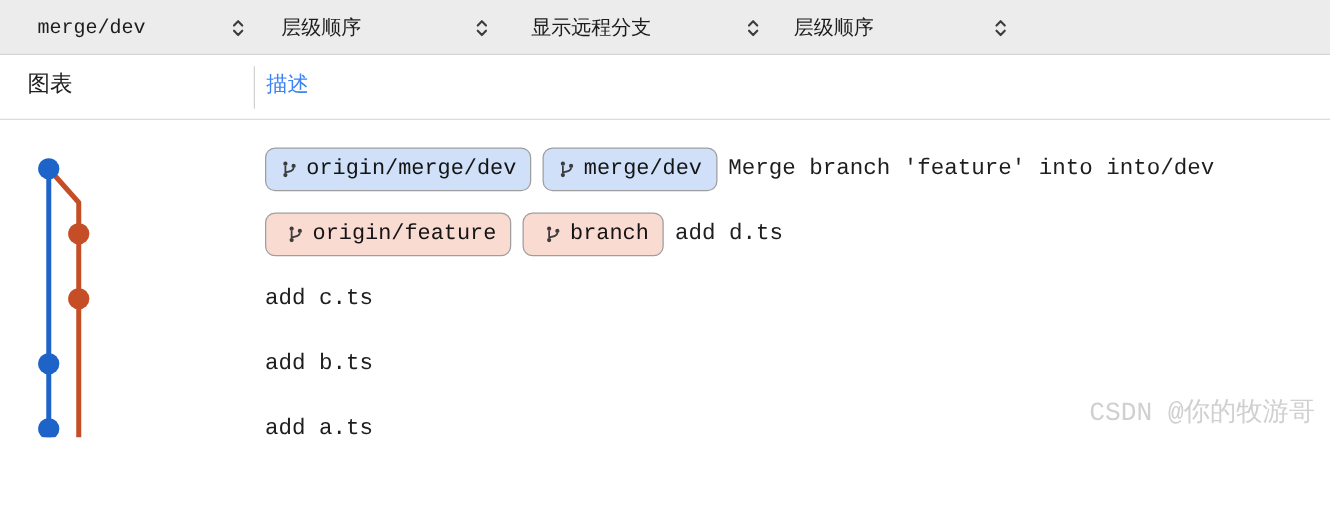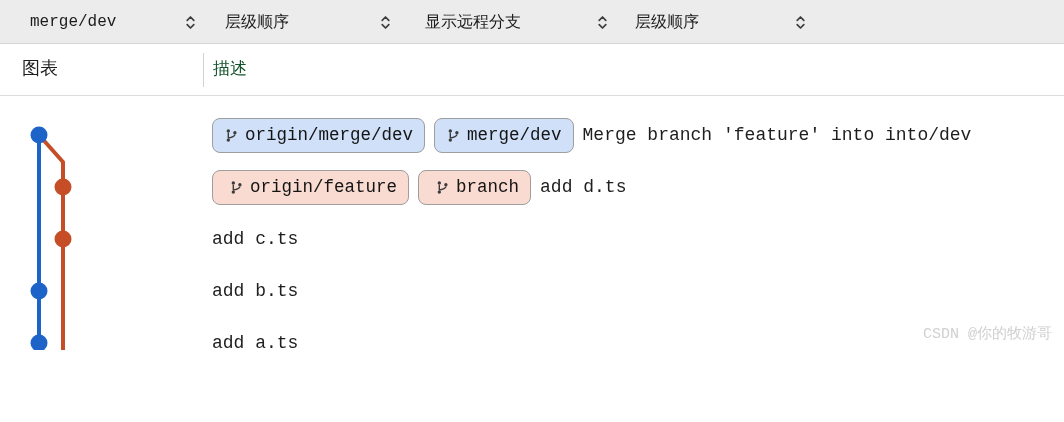--- a/index.html
+++ b/index.html
@@ -12,21 +12,21 @@
   .dd{position:absolute;top:0;height:44px;display:flex;align-items:center;
       justify-content:space-between;cursor:default;}
   .dd-label{font-size:16px;color:#1c1c1c;white-space:nowrap;}
   .chev{flex:0 0 auto;}
 
   
   .head{position:absolute;left:0;top:44px;width:1064px;height:52px;background:#fff;
         border-bottom:1px solid #dcdcdc;box-sizing:border-box;}
   .col-graph{position:absolute;left:22px;top:0;line-height:51px;font-size:18px;color:#1e1e1e;}
   .col-divider{position:absolute;left:203px;top:9px;width:1px;height:34px;background:#d2d2d2;}
-  .col-desc{position:absolute;left:213px;top:0;line-height:51px;font-size:17px;color:#14532d;}
+  .col-desc{position:absolute;left:213px;top:0;line-height:51px;font-size:17px;color:#3b82f6;}
 
   
   .graph{position:absolute;left:0;top:96px;}
   .edge-blue{stroke:var(--branch-blue);stroke-width:4;fill:none;}
   .edge-red{stroke:var(--branch-red);stroke-width:4;fill:none;stroke-linejoin:round;}
   .dot-blue{fill:var(--branch-blue);}
   .dot-red{fill:var(--branch-red);}
 
   
   .row{position:absolute;left:203px;right:0;height:52px;display:flex;align-items:center;
@@ -35,21 +35,21 @@
   .badge{display:inline-flex;align-items:center;gap:6px;height:33px;padding:0 11px;
          border:1.5px solid #9e9e9e;border-radius:8px;font-size:17.5px;font-weight:500;
          color:#141414;white-space:nowrap;cursor:pointer;}
   .badge.blue{background:var(--badge-blue-bg);}
   .badge.pink{background:var(--badge-pink-bg);padding-left:16px;}
   .bicon{flex:0 0 auto;}
   .bicon circle{fill:#3c3c3c;}
   .bicon path{stroke:#3c3c3c;stroke-width:1.5;fill:none;}
 
   
-  .watermark{position:absolute;right:12px;bottom:7px;font-size:15px;color:#d0d0d0;
+  .watermark{position:absolute;right:12px;bottom:7px;font-size:21px;color:#d0d0d0;
              text-shadow:0 1px 0 #ffffff;}
 </style>
 </head>
 <body>
 
 <div class="app">
 
   <div class="toolbar">
     <div class="dd" style="left:30px;width:166px">
       <span class="dd-label">merge/dev</span>

